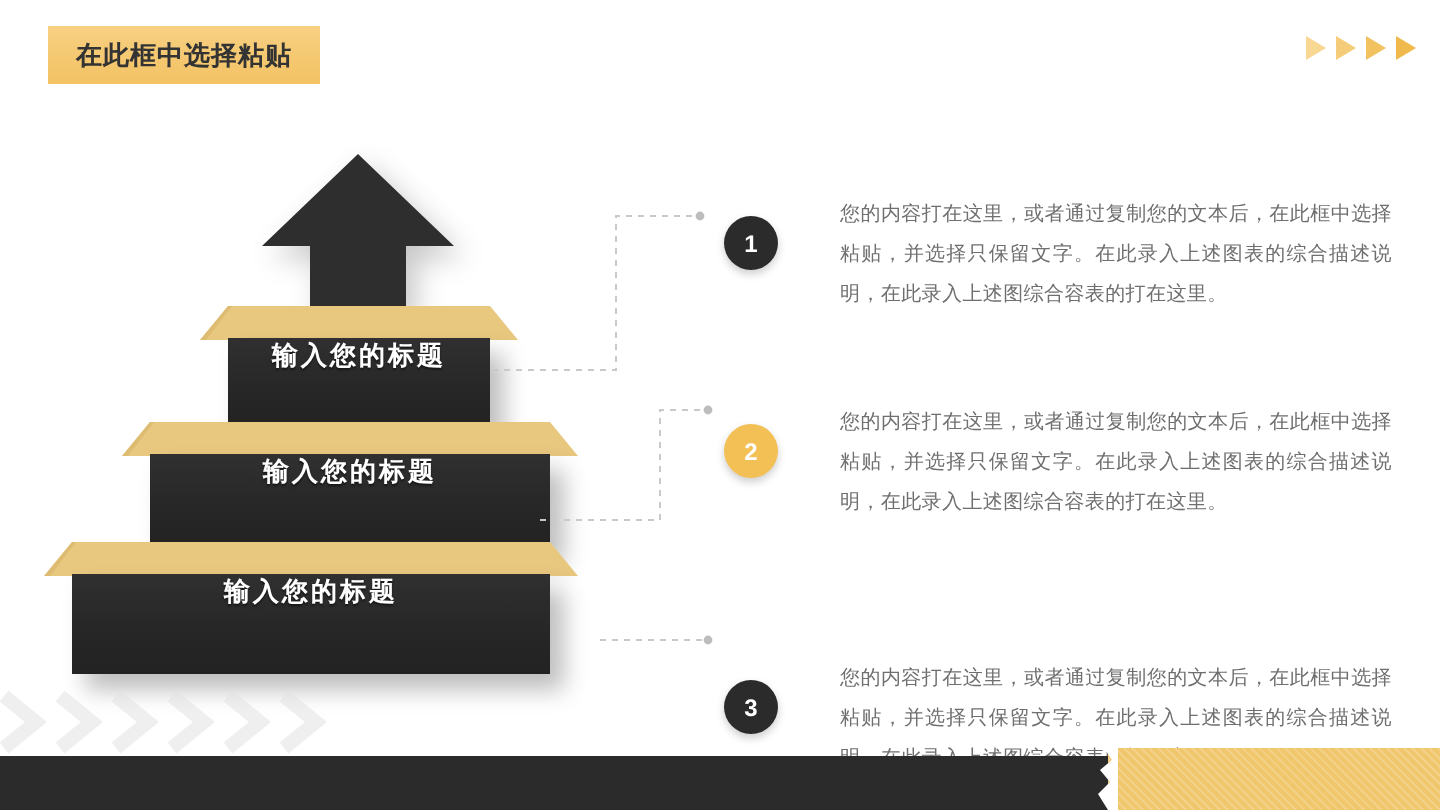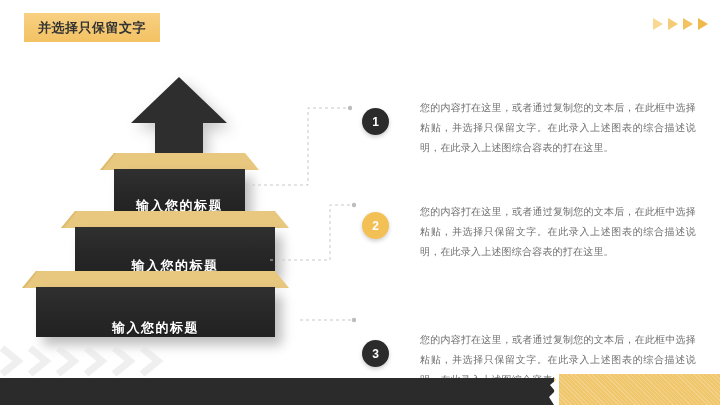--- a/index.html
+++ b/index.html
@@ -85,21 +85,21 @@
     width: 100%;
     height: 17px;
   }
   .tier .top svg { display: block; width: 100%; height: 100%; }
   .tier .face {
     position: absolute;
     left: 0;
     width: 100%;
     background: linear-gradient(180deg, #303030 0%, #272727 55%, #222222 100%);
     display: flex;
-    align-items: flex-end;
+    align-items: flex-start;
     justify-content: center;
     box-shadow: 7px 8px 11px rgba(0,0,0,.26);
   }
   .tier .face span {
     color: #ffffff;
     font-size: 13px;
     font-weight: bold;
     letter-spacing: 1.5px;
     text-shadow: 0 1px 1px rgba(0,0,0,.5);
   }
@@ -196,21 +196,21 @@
     width: 12px;
     height: 100%;
   }
 </style>
 </head>
 <body>
 
 <div class="slide">
 
   <div class="title-badge">
-    <span>并选择只保留文字</span>
+    <span>在此框中选择粘贴</span>
   </div>
 
   <div class="arrow-row">
     <span class="tri t1"></span>
     <span class="tri t2"></span>
     <span class="tri t3"></span>
     <span class="tri t4"></span>
   </div>
 
   <div class="pyramid">

